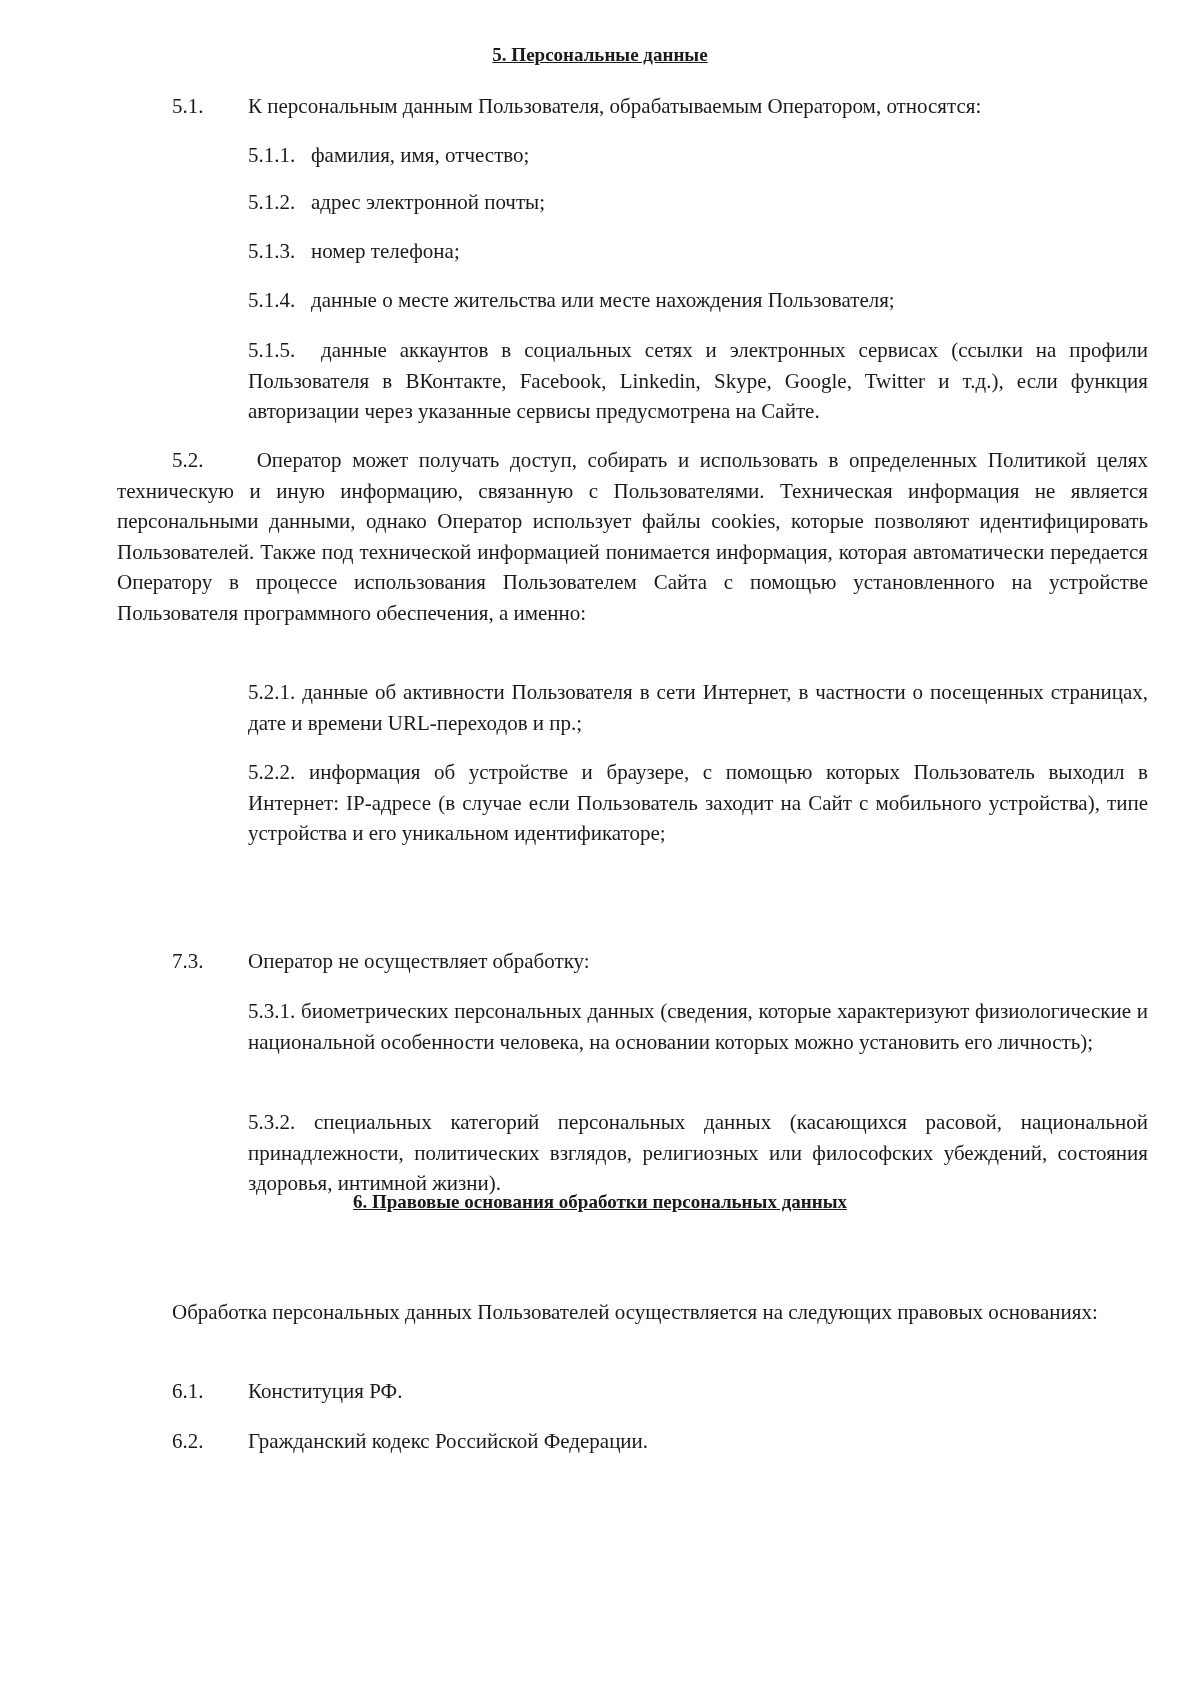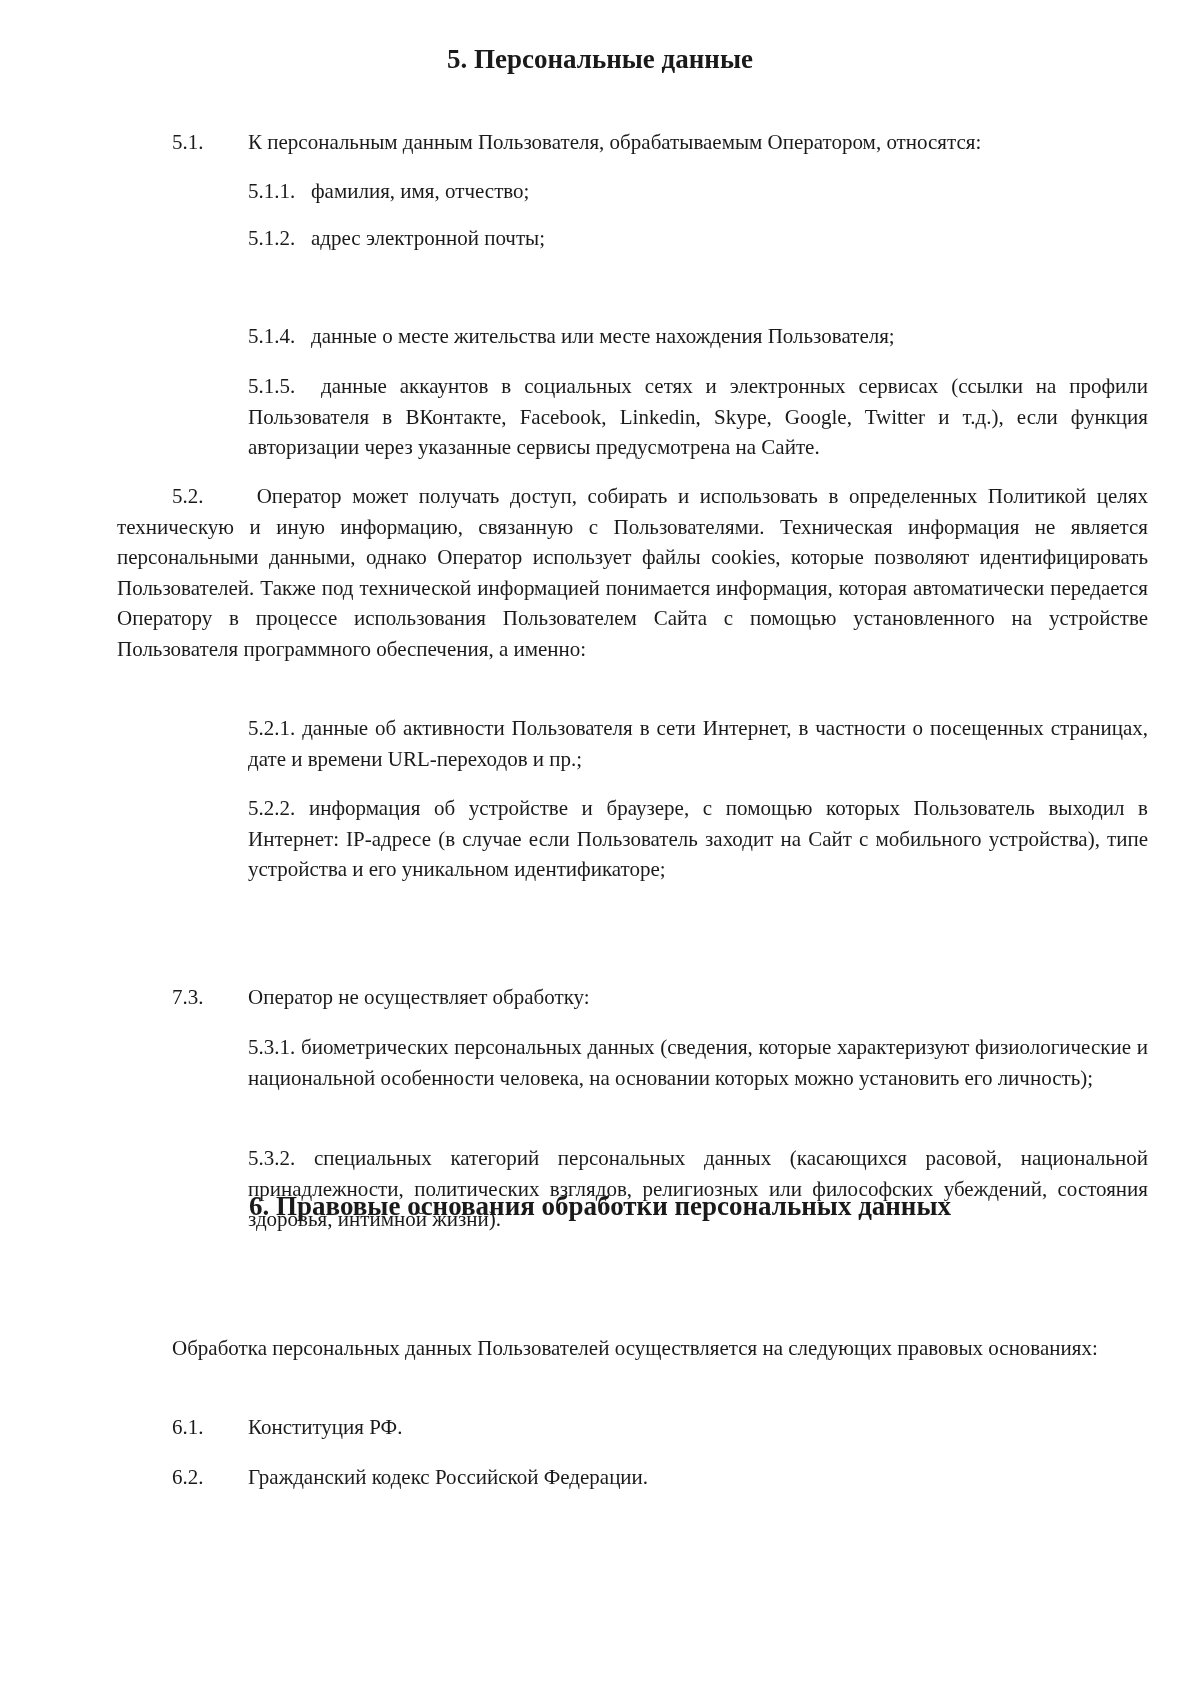--- a/index.html
+++ b/index.html
@@ -1,20 +1,20 @@
 <!DOCTYPE html>
 <html><head>
 <meta charset="utf-8">
 <style>
   html, body { margin: 0; padding: 0; background: #ffffff; }
   body { width: 1200px; height: 1696px; position: relative; overflow: hidden;
          font-family: "Liberation Serif", serif; color: #1a1a1a; font-size: 21px; }
   .page { position: absolute; left: 0; top: 0; width: 1200px; height: 1696px; }
-  .h { position: absolute; left: 0; width: 1200px; text-align: center; font-weight: bold; font-size: 27px; }
-  .blk { position: absolute; line-height: 30.5px; text-align: justify; text-align-last: left; margin-top: 36px; }
+  .h { position: absolute; left: 0; width: 1200px; text-align: center; font-weight: bold; font-size: 19px; text-decoration: underline; }
+  .blk { position: absolute; line-height: 30.5px; text-align: justify; text-align-last: left; }
   .num { position: absolute; }
   .lvl1-num { left: 172px; }
   .lvl1-text { left: 248px; width: 900px; }
   .lvl2 { left: 248px; width: 900px; }
   .para { left: 117px; width: 1031px; }
   .ind2 { display: inline-block; width: 55px; }
   .j { text-align: justify; }
 </style>
 </head>
 <body>
@@ -26,20 +26,24 @@
   <div class="blk num lvl1-num" style="top:91px;">5.1.</div>
   <div class="blk lvl1-text" style="top:91px;">К персональным данным Пользователя, обрабатываемым Оператором, относятся:</div>
 
   <div class="blk lvl2" style="top:140px;">
     <span>5.1.1.</span>&nbsp;&nbsp;
     <span>фамилия, имя, отчество;</span>
   </div>
   <div class="blk lvl2" style="top:187px;">
     <span>5.1.2.</span>&nbsp;&nbsp;
     <span>адрес электронной почты;</span>
+  </div>
+  <div class="blk lvl2" style="top:236px;">
+    <span>5.1.3.</span>&nbsp;&nbsp;
+    <span>номер телефона;</span>
   </div>
   <div class="blk lvl2" style="top:285px;">
     <span>5.1.4.</span>&nbsp;&nbsp;
     <span>данные о месте жительства или месте нахождения Пользователя;</span>
   </div>
   <div class="blk lvl2 j" style="top:335px;">
     <span>5.1.5.</span>&nbsp;
     <span>данные аккаунтов в социальных сетях и электронных сервисах (ссылки на профили Пользователя в ВКонтакте, Facebook, Linkedin, Skype, Google, Twitter и т.д.), если функция авторизации через указанные сервисы предусмотрена на Сайте.</span>
   </div>
 

